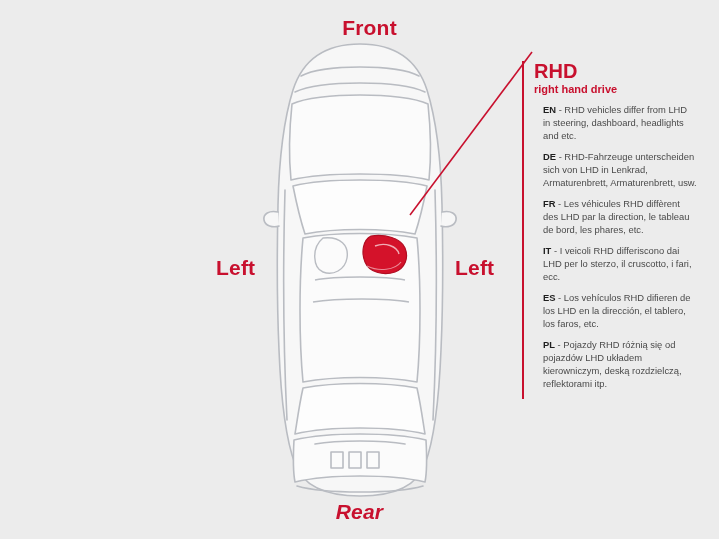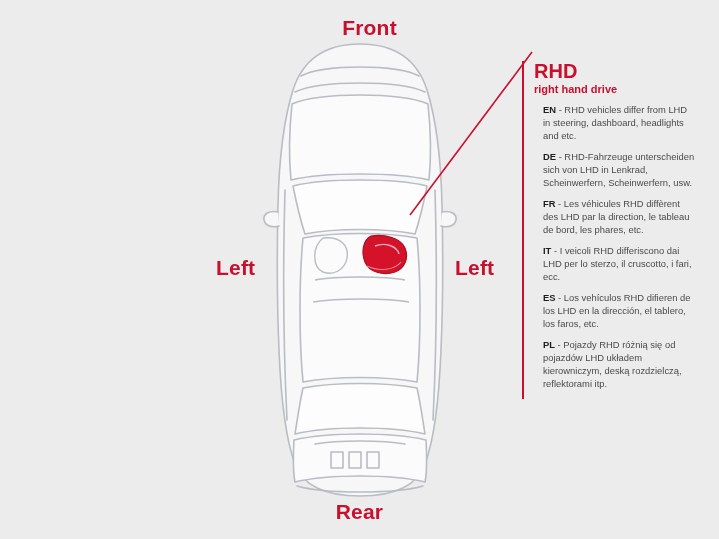--- a/index.html
+++ b/index.html
@@ -22,21 +22,21 @@
   
   .dir-label {
     position: absolute;
     color: #c8102e;
     font-weight: bold;
     font-size: 21px;
     letter-spacing: 0.2px;
     white-space: nowrap;
   }
   .dir-front { top: 16px; left: 10px; width: 719px; text-align: center; }
-  .dir-rear  { top: 500px; left: 0; width: 719px; text-align: center; }
+  .dir-rear  { top: 500px; left: 0; width: 719px; text-align: center; font-style: italic; }
   .dir-left  { top: 256px; left: 216px; }
   .dir-right { top: 256px; left: 455px; }
 
   
   .car-wrap {
     position: absolute;
     top: 40px;
     left: 245px;
     width: 230px;
     height: 460px;
@@ -178,21 +178,21 @@
   </svg>
 
   <div class="panel">
     <div class="panel-title">RHD</div>
     <div class="panel-subtitle">right hand drive</div>
 
     <p class="para">
       <span class="lang">EN</span><span> - RHD vehicles differ from LHD in steering, dashboard, headlights and etc.</span>
     </p>
     <p class="para">
-      <span class="lang">DE</span><span> - RHD-Fahrzeuge unterscheiden sich von LHD in Lenkrad, Scheinwerfern, Scheinwerfern, usw.</span>
+      <span class="lang">DE</span><span> - RHD-Fahrzeuge unterscheiden sich von LHD in Lenkrad, Armaturenbrett, Armaturenbrett, usw.</span>
     </p>
     <p class="para">
       <span class="lang">FR</span><span> - Les véhicules RHD diffèrent des LHD par la direction, le tableau de bord, les phares, etc.</span>
     </p>
     <p class="para">
       <span class="lang">IT</span><span> - I veicoli RHD differiscono dai LHD per lo sterzo, il cruscotto, i fari, ecc.</span>
     </p>
     <p class="para">
       <span class="lang">ES</span><span> - Los vehículos RHD difieren de los LHD en la dirección, el tablero, los faros, etc.</span>
     </p>

